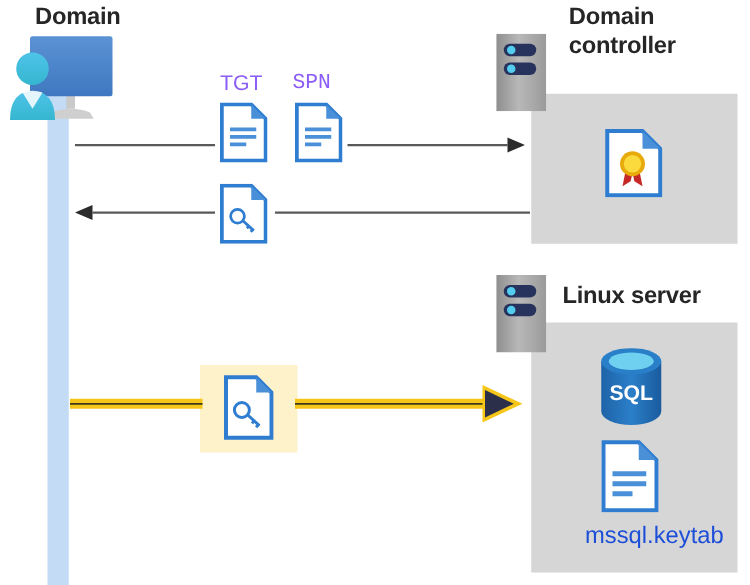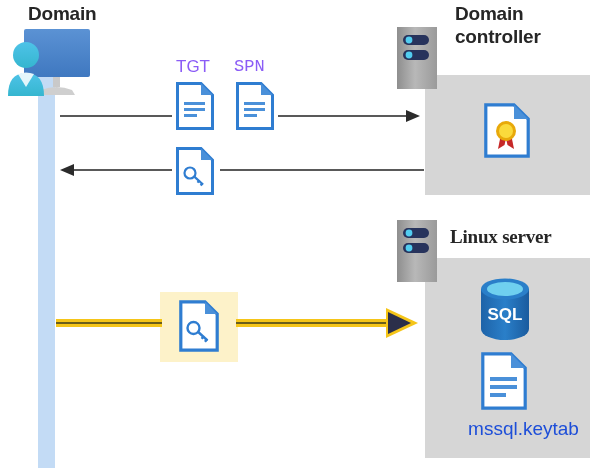--- a/index.html
+++ b/index.html
@@ -32,21 +32,21 @@
   
   .title {
     font-weight: bold;
     font-size: 19px;
     line-height: 23px;
     color: #262626;
     letter-spacing: -0.2px;
   }
   #client-title { left: 28px;  top: 2px;  width: 120px; }
   #dc-title     { left: 455px; top: 2px;  width: 140px; }
-  #lnx-title    { left: 450px; top: 225px; width: 150px; font-family: Liberation Serif, serif; }
+  #lnx-title    { left: 450px; top: 225px; width: 150px; }
 
   .lbl {
     font-size: 17px;
     color: #8b5cf6;
   }
   #tgt-label { left: 176px; top: 57px; }
   #spn-label { left: 234px; top: 57px; font-family: Liberation Mono, monospace; }
   #keytab-label {
     left: 441px; top: 418px; width: 165px;
     text-align: center; font-size: 19px; color: #1d4ed8;

